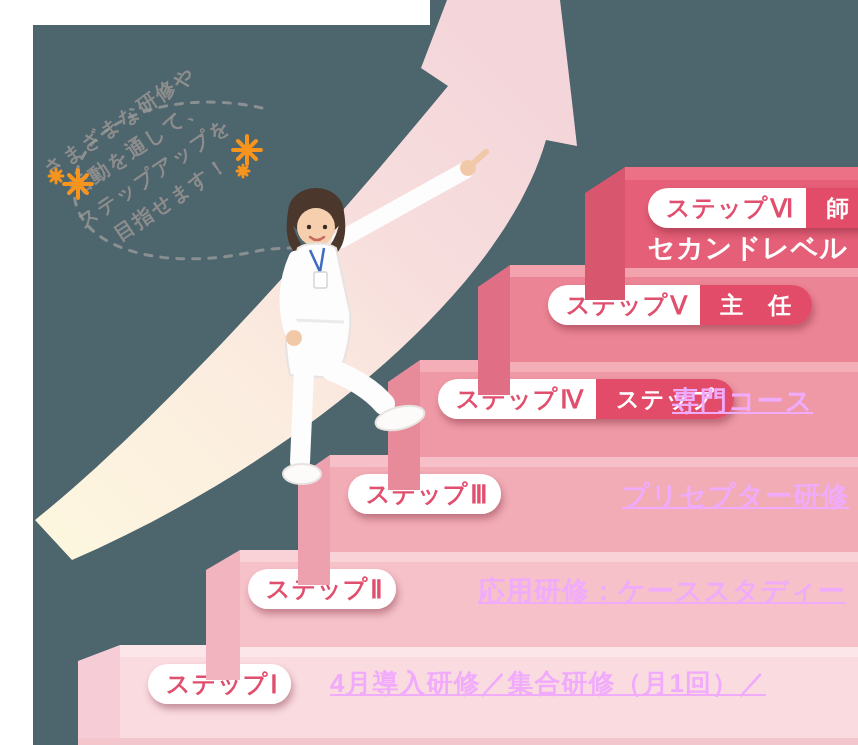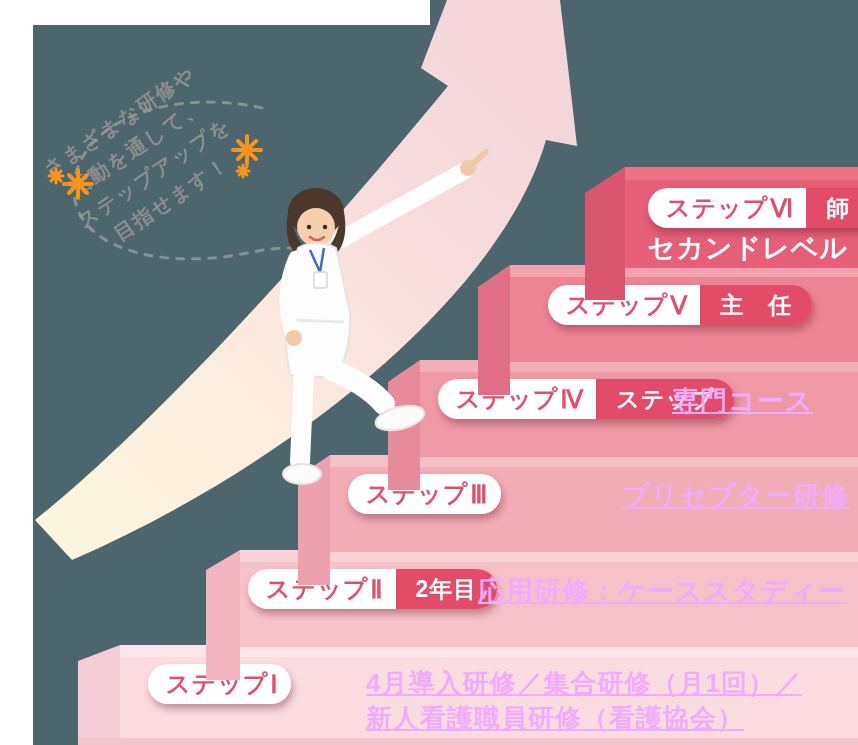--- a/index.html
+++ b/index.html
@@ -33,21 +33,21 @@
     font-size:24px;font-weight:700;padding:0 12px 0 18px;letter-spacing:1px;white-space:nowrap;
   }
   .plabel .num{font-family:"Liberation Serif",serif;font-size:25px;font-weight:700;margin-left:2px;}
   .prole{
     background:#e24c69;color:#ffffff;display:flex;align-items:center;
     font-size:23px;font-weight:700;padding:0 20px;letter-spacing:1px;white-space:nowrap;
   }
   .desc{position:absolute;font-weight:700;letter-spacing:1px;white-space:nowrap;}
   .desc.light{color:#ffffff;font-size:27px;text-align:left;}
   .desc.dark{color:#f0abfc;font-size:27px;text-decoration:underline;}
-  .desc.two-line{font-size:26px;line-height:35px;margin-left:36px;}
+  .desc.two-line{font-size:26px;line-height:35px;}
 
   
   .s6 .wall{left:585px;top:167px;width:40px;height:133px;background:#d8566e;
     clip-path:polygon(100% 0,0 26px,0 100%,100% 100%);}
   .s6 .strip{left:625px;top:167px;width:233px;height:13px;background:#ec7186;}
   .s6 .face{left:625px;top:180px;width:233px;height:88px;background:#e45f77;}
   .s6 .pill{left:648px;top:188px;}
   .s6 .desc{right:10px;top:230px;}
   
   .s5 .wall{left:478px;top:265px;width:32px;height:130px;background:#e06e84;
@@ -147,34 +147,32 @@
     <div class="face"></div>
     <div class="bottom"></div>
     <div class="pill">
       <span class="plabel">
           <span>ステップ</span>
           <span class="num">Ⅰ</span>
         </span>
     </div>
     <div class="desc dark two-line">
       <div>4月導入研修／集合研修（月1回）／</div>
-      <div>新人看護職員研修（看護協会）</div>
     </div>
   </div>
 
   <div class="step s2">
     <div class="wall"></div>
     <div class="strip"></div>
     <div class="face"></div>
     <div class="pill">
       <span class="plabel">
           <span>ステップ</span>
           <span class="num">Ⅱ</span>
         </span>
-      <span class="prole">2年目</span>
     </div>
     <div class="desc dark">応用研修：ケーススタディー</div>
   </div>
 
   <div class="step s3">
     <div class="wall"></div>
     <div class="strip"></div>
     <div class="face"></div>
     <div class="pill">
       <span class="plabel">

